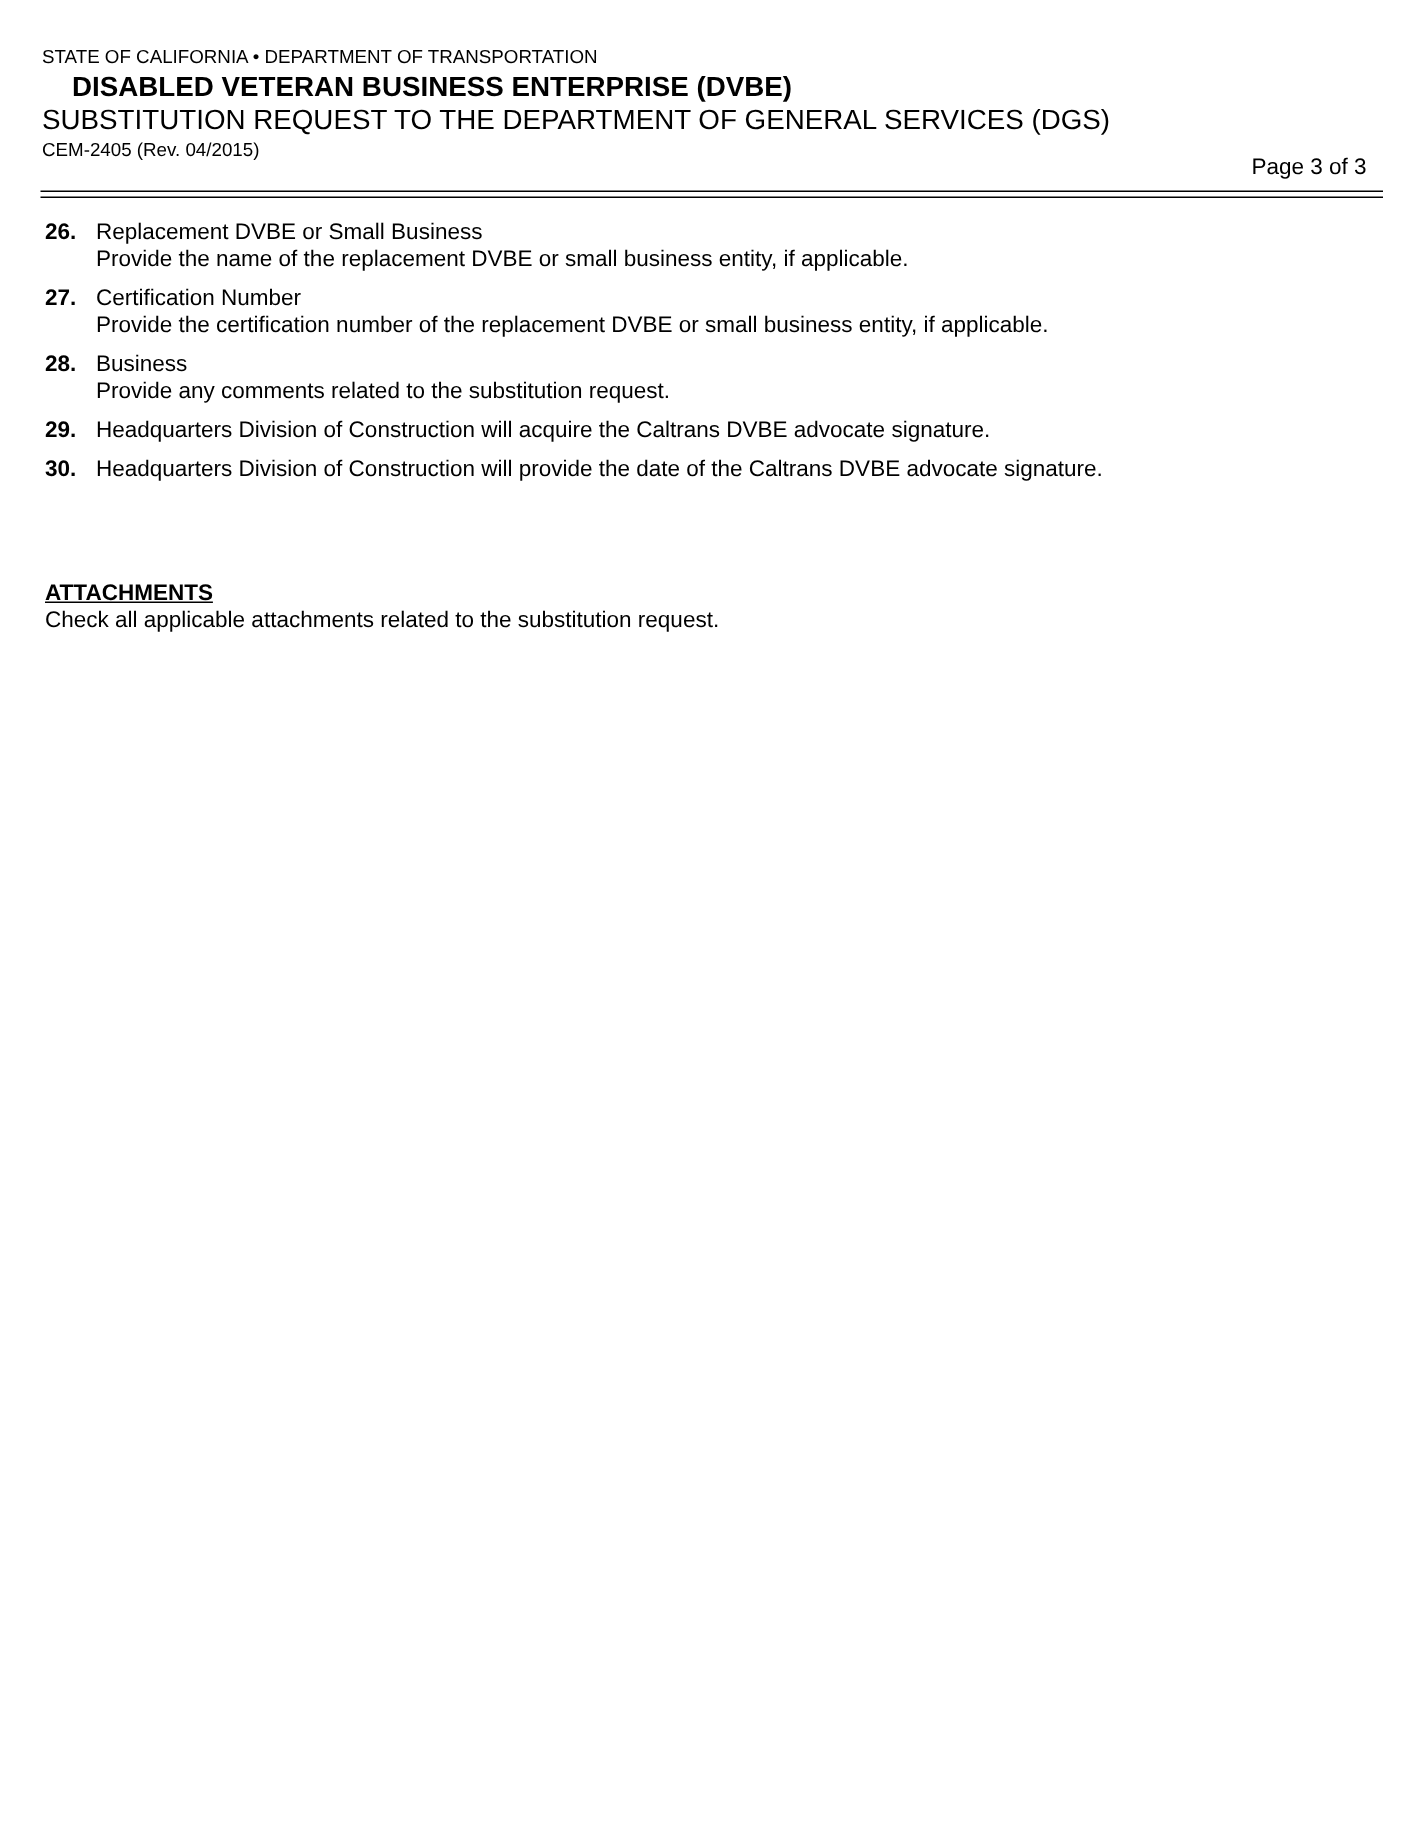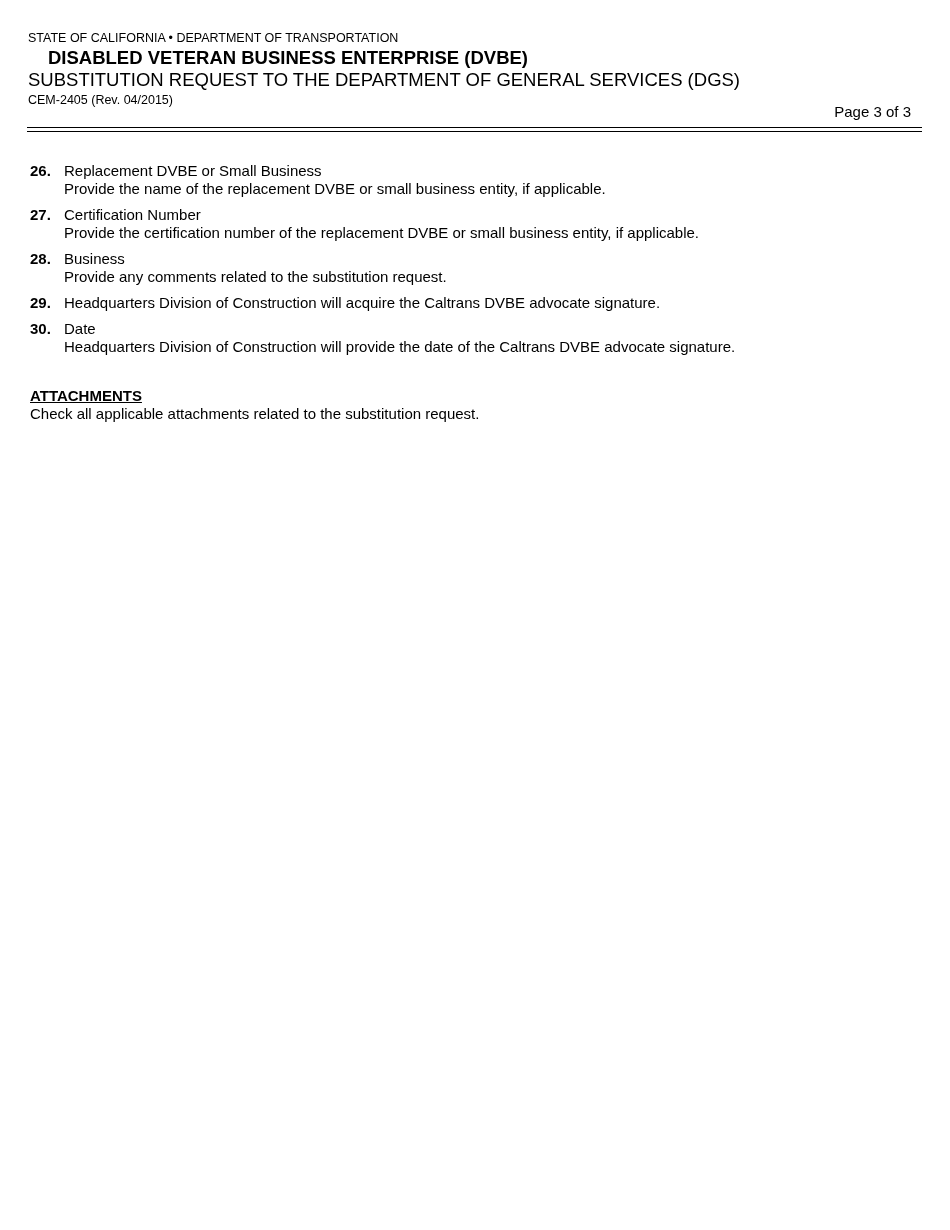--- a/index.html
+++ b/index.html
@@ -9,21 +9,21 @@
   }
   .hdr-agency { position: absolute; left: 28px; top: 31px; font-size: 12.5px; line-height: 15px; white-space: nowrap; text-align: center; }
   .hdr-title1 { position: absolute; left: 28px; top: 47px; font-size: 18.5px; font-weight: bold; line-height: 22px; white-space: nowrap; margin-left: 20px; }
   .hdr-title2 { position: absolute; left: 28px; top: 69px; font-size: 18.5px; font-weight: normal; line-height: 22px; white-space: nowrap; }
   .hdr-form { position: absolute; left: 28px; top: 93px; font-size: 12.5px; line-height: 15px; white-space: nowrap; }
   .hdr-page { position: absolute; right: 39px; top: 103px; font-size: 15px; line-height: 18px; white-space: nowrap; }
   .rule { position: absolute; left: 27px; width: 895px; height: 1px; background: #000; }
   .rule.r1 { top: 127px; }
   .rule.r2 { top: 131px; }
 
-  .items { position: absolute; left: 30px; top: 146px; width: 890px; margin-top: 16px; }
+  .items { position: absolute; left: 30px; top: 146px; width: 890px; }
   .item { position: relative; padding-left: 34px; margin-bottom: 8px; }
   .item .num { position: absolute; left: 0; top: 0; font-weight: bold; font-size: 15px; line-height: 18px; }
   .item .ttl { font-weight: normal; font-size: 15px; line-height: 18px; }
   .item .desc { font-size: 15px; line-height: 18px; }
 
   .attach { position: absolute; left: 30px; top: 387px; }
   .attach .heading { font-weight: bold; font-size: 15px; line-height: 18px; text-decoration: underline; }
   .attach .desc { font-size: 15px; line-height: 18px; }
 </style>
 </head>
@@ -54,21 +54,20 @@
     <span class="num">28.</span>
     <div class="ttl">Business</div>
     <div class="desc">Provide any comments related to the substitution request.</div>
   </div>
   <div class="item">
     <span class="num">29.</span>
     <div class="desc">Headquarters Division of Construction will acquire the Caltrans DVBE advocate signature.</div>
   </div>
   <div class="item">
     <span class="num">30.</span>
-    <div class="ttl">Date</div>
     <div class="desc">Headquarters Division of Construction will provide the date of the Caltrans DVBE advocate signature.</div>
   </div>
 </div>
 
 <div class="attach">
   <div class="heading">ATTACHMENTS</div>
   <div class="desc">Check all applicable attachments related to the substitution request.</div>
 </div>
 
 </body></html>

